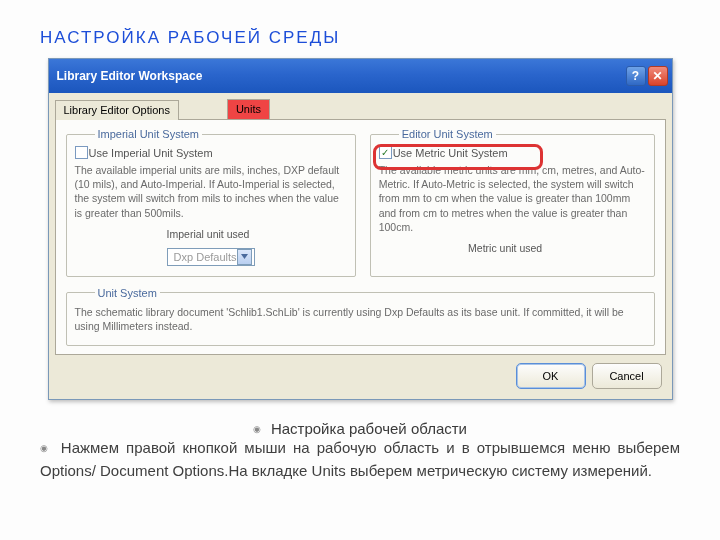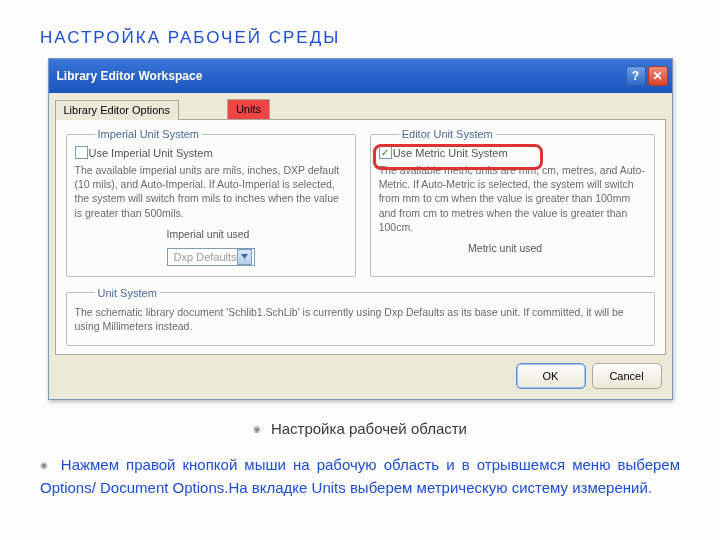--- a/index.html
+++ b/index.html
@@ -29,21 +29,21 @@
   .combo .caret svg { width:7px; height:5px; }
   .grp-imperial { flex:1.02; }
   .grp-metric { flex:1; }
   .highlight { position:absolute; border:3px solid #d33; border-radius:8px; pointer-events:none; }
   .unit-sys { margin-top:10px; }
   .btnrow { display:flex; justify-content:flex-end; gap:6px; padding:4px 10px 10px; }
   .btn { min-width:70px; height:26px; font-size:11px; border:1px solid #aca899; background:linear-gradient(#fdfdfd,#ece9d8); border-radius:5px; display:flex; align-items:center; justify-content:center; }
   .btn.default { border:1px solid #5a8ed8; box-shadow:0 0 0 1px #a6c3e8 inset; }
   .caption { text-align:center; font-size:15px; color:#3a3a3a; margin-top:20px; }
   .caption::before, .bodytext::before { content:"◉"; font-size:9px; color:#888; margin-right:10px; position:relative; top:-2px; }
-  .bodytext { font-size:15px; color:#1d4ed8; margin-top:17px; line-height:1.5; text-align:justify; }
+  .bodytext { font-size:15px; color:#404040; margin-top:0; line-height:1.5; text-align:justify; }
 </style>
 </head>
 <body>
 
 <div class="page-heading">НАСТРОЙКА РАБОЧЕЙ СРЕДЫ</div>
 
 <div class="win">
   <div class="titlebar">
     <span class="titlebar-text">Library Editor Workspace</span>
     <div class="tb-btn tb-help">?</div>

